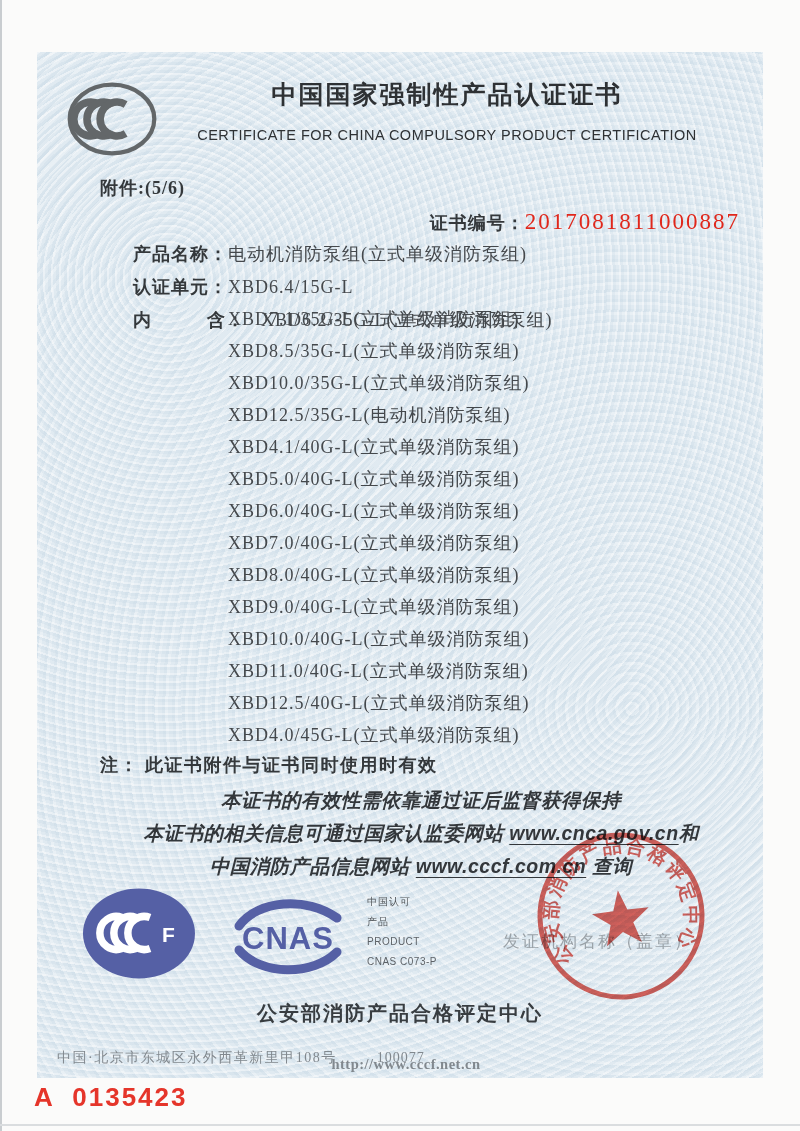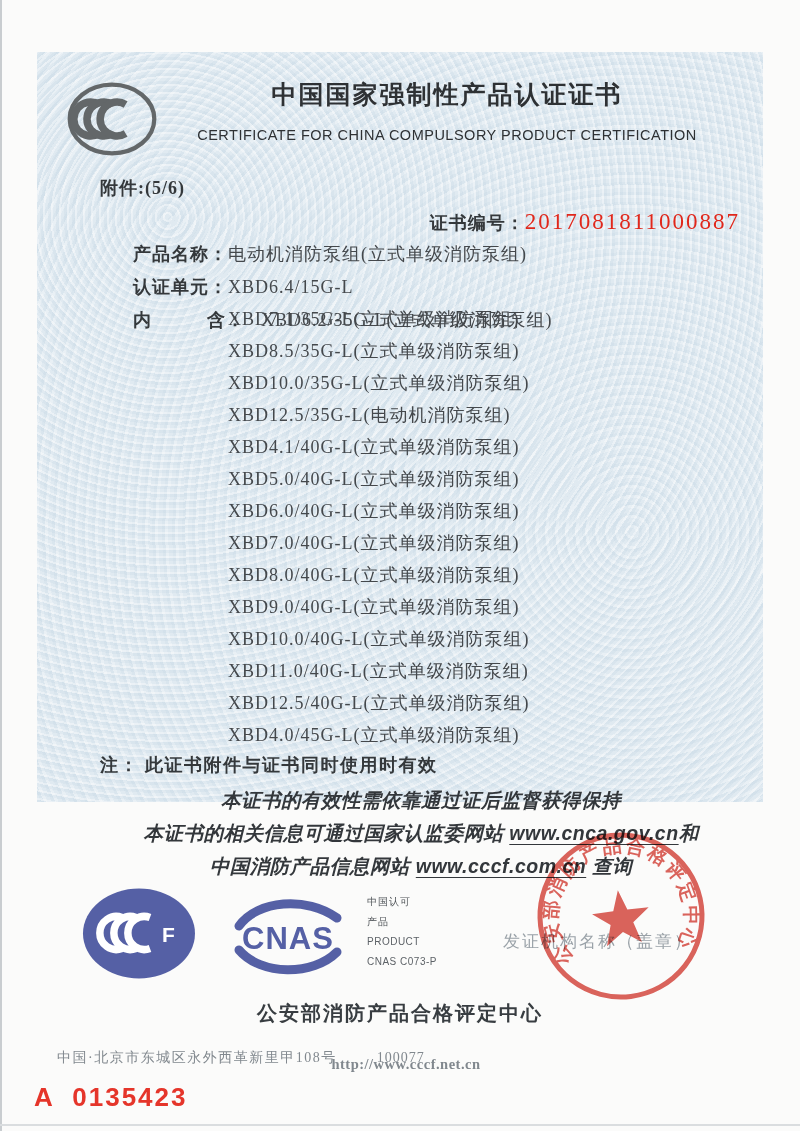--- a/index.html
+++ b/index.html
@@ -8,21 +8,21 @@
     position:relative;
     background:#fbfbfa;
     font-family:"Liberation Serif","DejaVu Serif",serif;
     overflow:hidden;
   }
   .scan-edge-left { position:absolute; left:0; top:0; width:2px; height:100%; background:#c9cdd0; }
   .scan-edge-bottom { position:absolute; left:0; top:1124px; width:100%; height:2px; background:#dadddf; }
 
   
   .page {
-    position:absolute; left:37px; top:52px; width:726px; height:750px;
+    position:absolute; left:37px; top:52px; width:726px; height:1026px;
     background-color:#e0eaf1;
     background-image:
       repeating-radial-gradient(circle at 18% 22%, rgba(255,255,255,0) 0 3px, rgba(255,255,255,0.35) 3px 5px, rgba(173,198,216,0.14) 5px 8px),
       repeating-radial-gradient(circle at 82% 64%, rgba(255,255,255,0) 0 4px, rgba(255,255,255,0.28) 4px 7px, rgba(173,198,216,0.12) 7px 10px);
     color:#3c4043;
   }
 
   
   .ccc-logo { position:absolute; left:28px; top:28px; width:94px; height:78px; }
   .titles { position:absolute; left:118px; top:26px; width:584px; text-align:center; }

